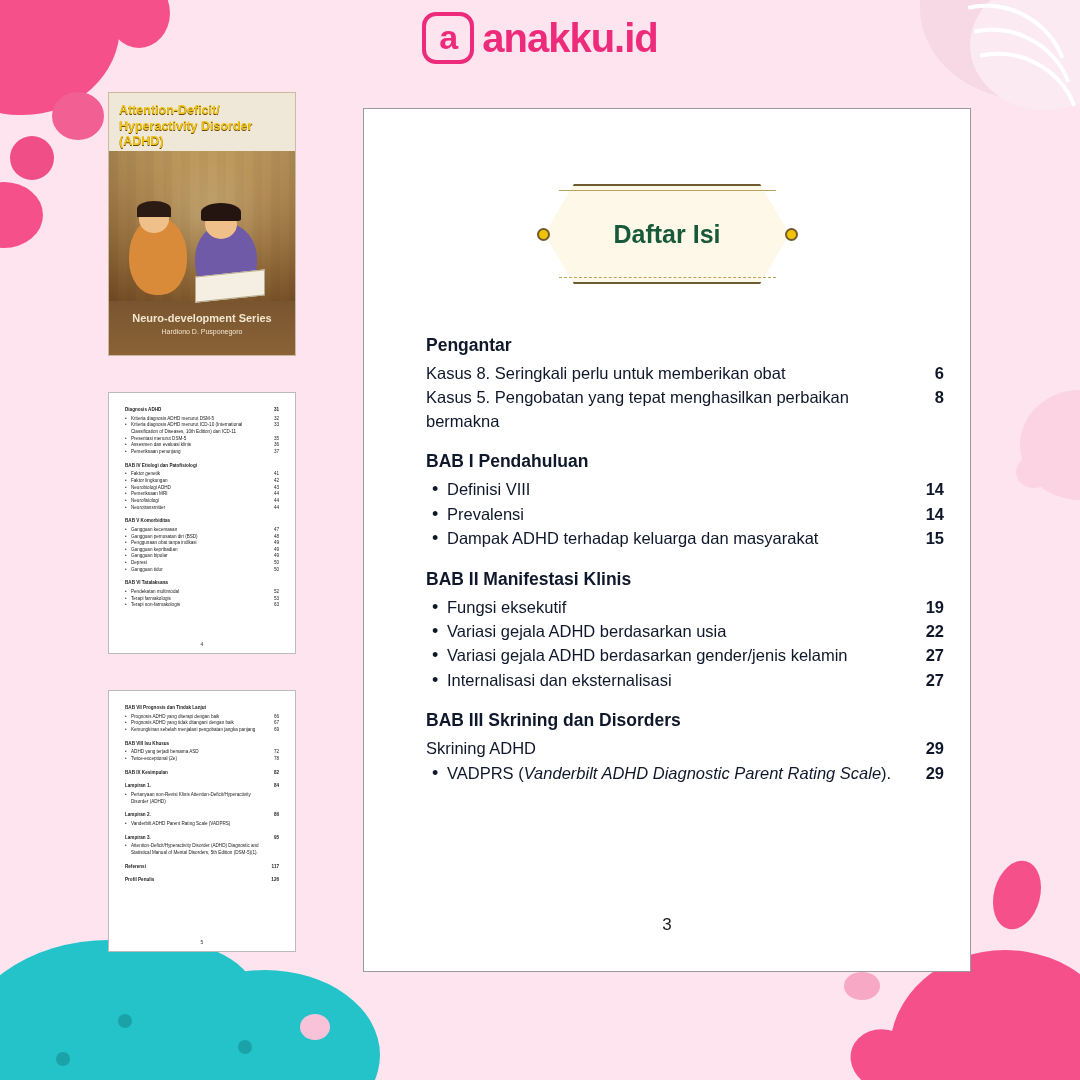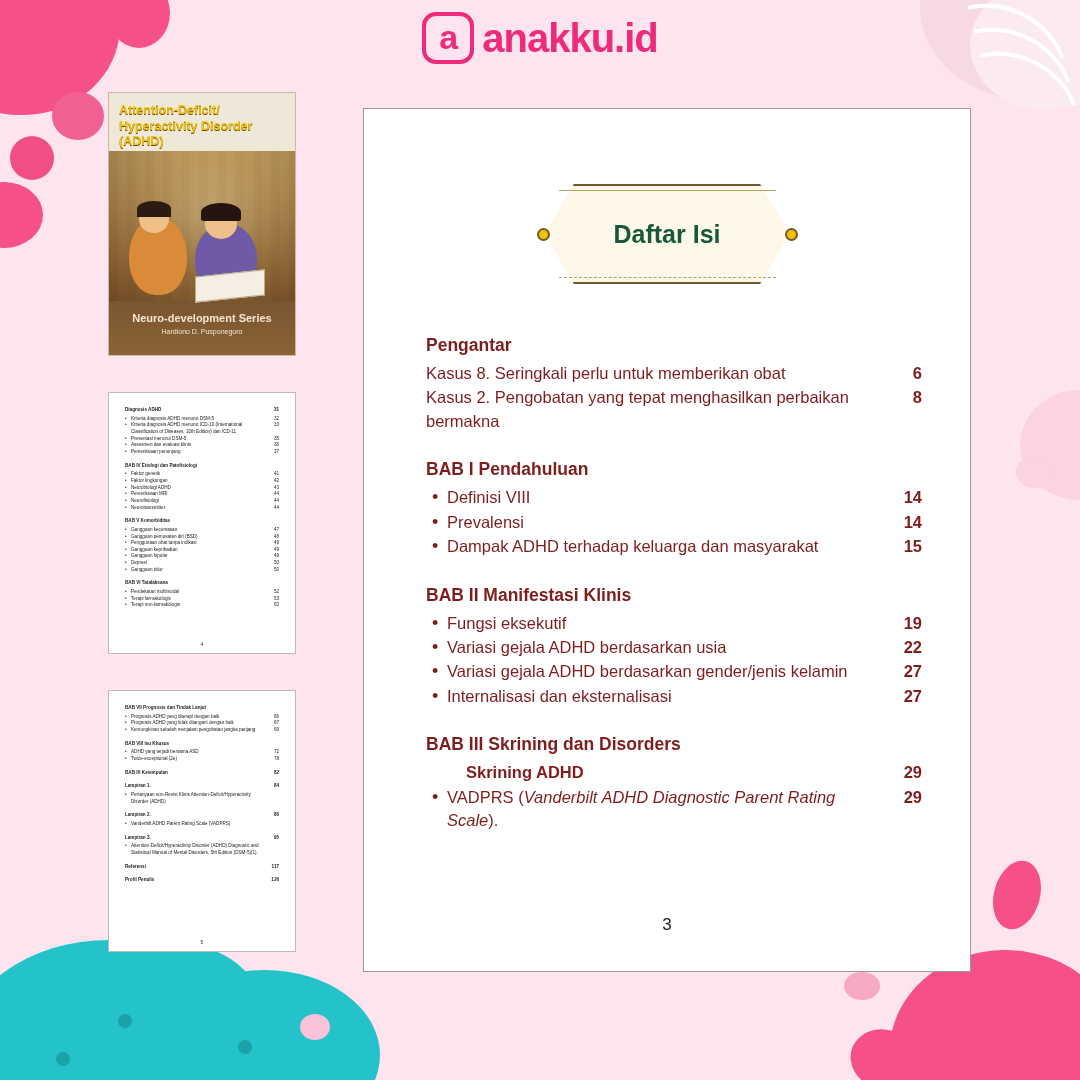--- a/index.html
+++ b/index.html
@@ -166,28 +166,28 @@
     background: #f2c200; border: 2px solid #6f5b2e;
   }
   .ribbon-dot.left { left: -8px; }
   .ribbon-dot.right { right: -8px; }
   .banner-title {
     position: relative; z-index: 2;
     font-size: 25px; font-weight: bold; color: #17593a;
   }
 
   .toc-body {
-    padding: 36px 48px 0 62px;
-    color: #7f1d1d;
+    padding: 36px 26px 0 62px;
+    color: #0f172a;
   }
   .sec-head {
     font-size: 17.5px; font-weight: bold;
     margin: 0 0 6px 0;
   }
-  .sec-head.gap { margin-top: 26px; }
+  .sec-head.gap { margin-top: 18px; }
   .entry {
     display: flex; align-items: baseline;
     font-size: 16.5px; line-height: 1.42;
     margin-bottom: 1px;
   }
   .entry .label { flex: 1; padding-right: 10px; }
   .entry .page { font-weight: bold; min-width: 30px; text-align: right; }
   .entry.bullet .label { position: relative; padding-left: 21px; }
   .entry.bullet .label::before {
     content: "•"; position: absolute; left: 6px; top: -1px; font-size: 18px;
@@ -467,21 +467,21 @@
       </div>
     </div>
 
     <div class="toc-body" id="toc-body">
         <div class="sec-head">Pengantar</div>
         <div class="entry">
           <div class="label">Kasus 8. Seringkali perlu untuk memberikan obat</div>
           <div class="page">6</div>
         </div>
         <div class="entry">
-          <div class="label">Kasus 2. Pengobatan yang tepat menghasilkan perbaikan bermakna</div>
+          <div class="label">Kasus 5. Pengobatan yang tepat menghasilkan perbaikan bermakna</div>
           <div class="page">8</div>
         </div>
         <div class="sec-head gap">BAB I Pendahuluan</div>
         <div class="entry bullet">
           <div class="label">Definisi VIII</div>
           <div class="page">14</div>
         </div>
         <div class="entry bullet">
           <div class="label">Prevalensi</div>
           <div class="page">14</div>
@@ -502,21 +502,21 @@
         <div class="entry bullet">
           <div class="label">Variasi gejala ADHD berdasarkan gender/jenis kelamin</div>
           <div class="page">27</div>
         </div>
         <div class="entry bullet">
           <div class="label">Internalisasi dan eksternalisasi</div>
           <div class="page">27</div>
         </div>
         <div class="sec-head gap">BAB III Skrining dan Disorders</div>
         <div class="entry">
-          <div class="label" style="font-weight: bold; margin-left: 40px;">Skrining ADHD</div>
+          <div class="label" style="font-weight: normal;">Skrining ADHD</div>
           <div class="page">29</div>
         </div>
         <div class="entry bullet">
           <div class="label">VADPRS (<span class="it">Vanderbilt ADHD Diagnostic Parent Rating Scale</span>).</div>
           <div class="page">29</div>
         </div>
       </div>
 
     <div class="page-number">3</div>
   </div>

